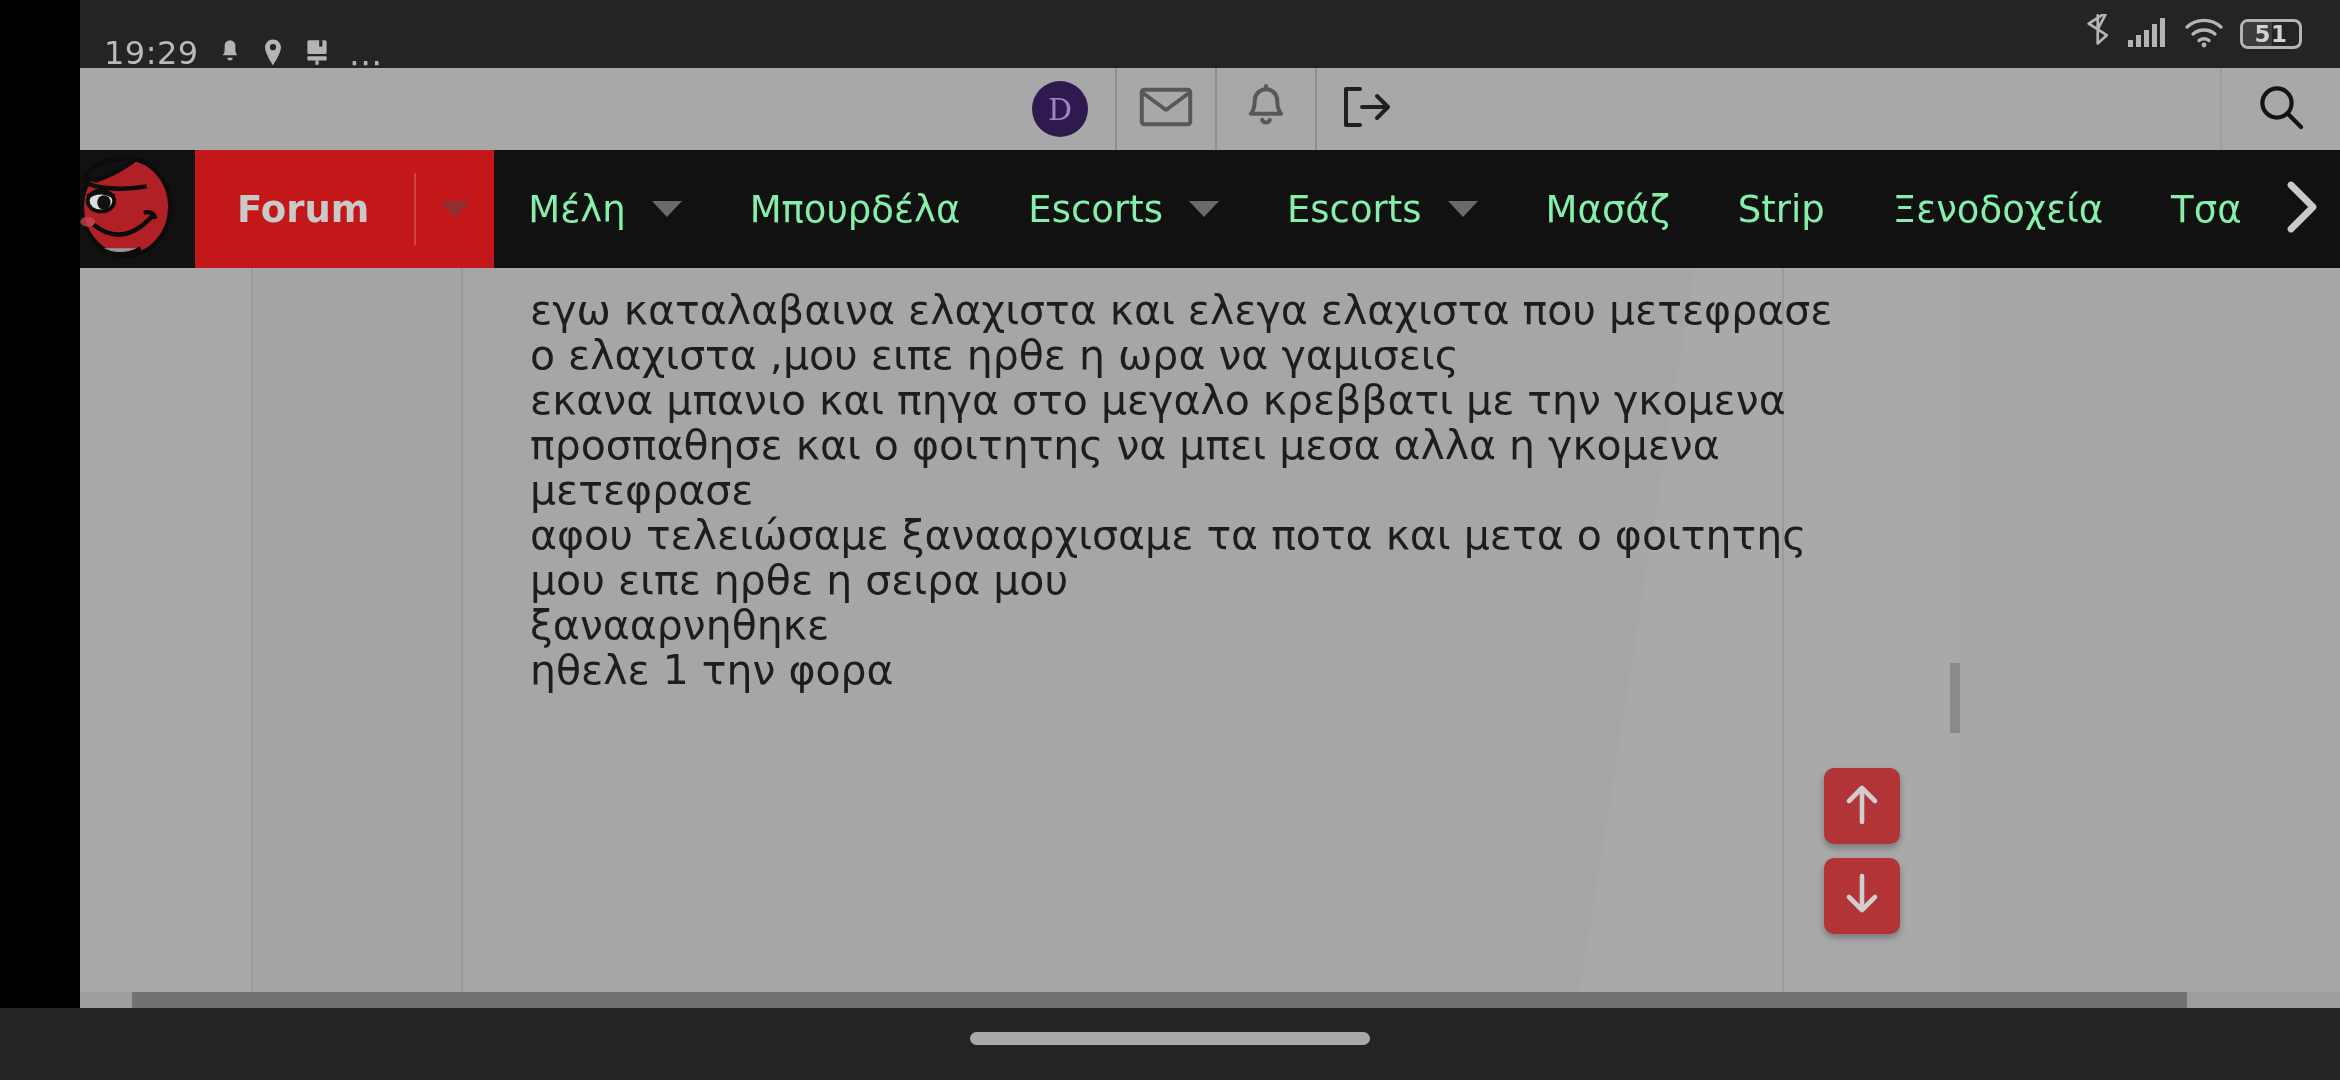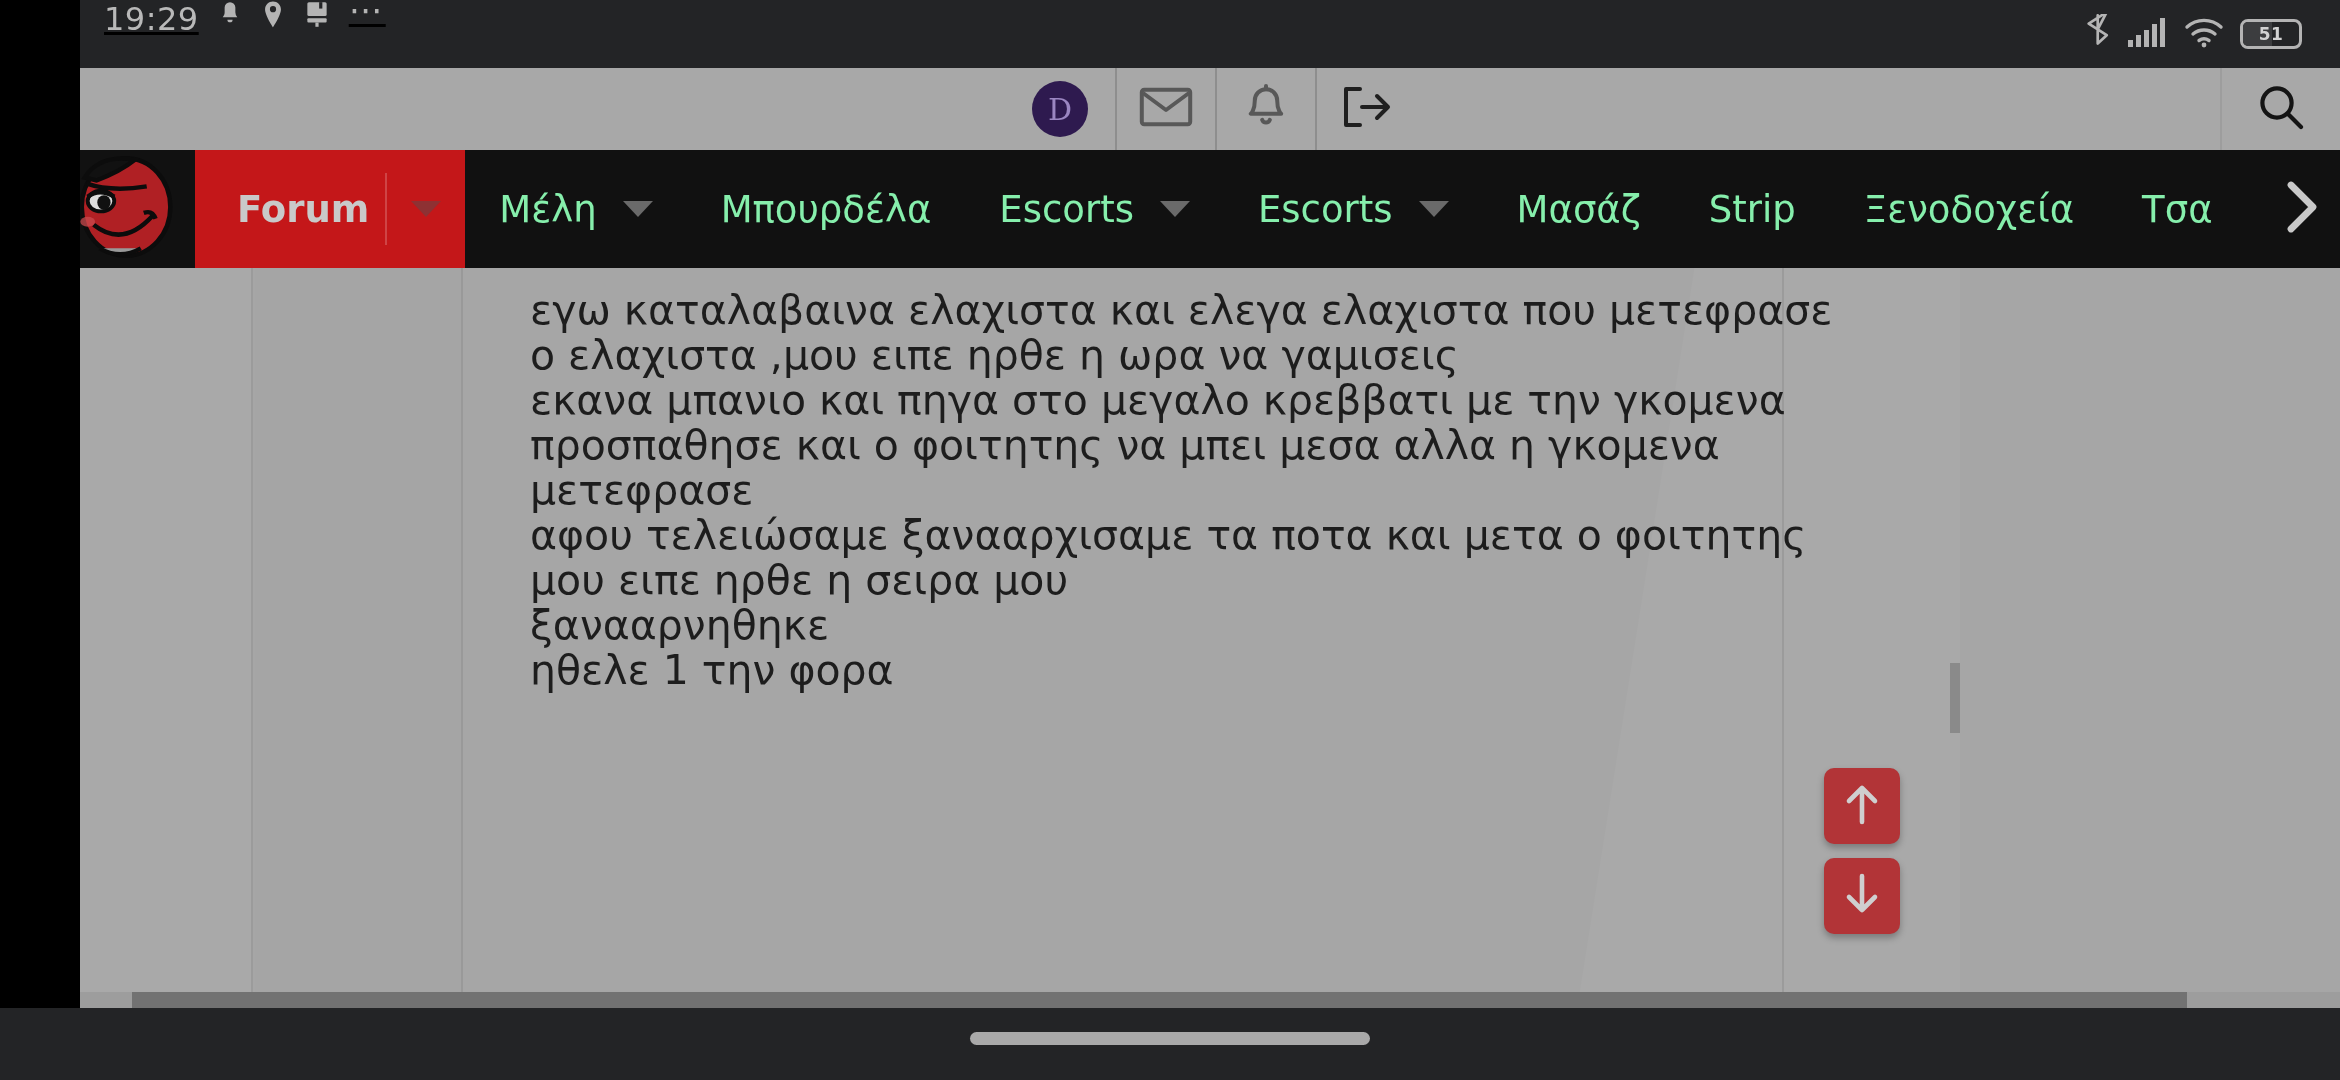--- a/index.html
+++ b/index.html
@@ -21,21 +21,21 @@
     position: absolute; left: 0; top: 0;
     width: 2340px; height: 68px;
     background: #232426;
   }
   .statusbar-left-gutter {
     position: absolute; left: 0; top: 0; width: 80px; height: 68px;
     background: #000;
   }
   .sb-left {
     position: absolute; left: 104px; top: 0; height: 72px;
-    display: flex; align-items: flex-start; gap: 18px; text-decoration: underline;
+    display: flex; align-items: flex-end; gap: 18px;
   }
   .sb-clock {
     color: #b9b9b9; font-size: 32px; letter-spacing: 0.5px;
     font-family: "DejaVu Sans", "Liberation Sans", sans-serif;
   }
   .sb-right {
     position: absolute; right: 38px; top: 0; height: 68px;
     display: flex; align-items: center; gap: 16px;
   }
   .icn { display: block; }
@@ -50,21 +50,21 @@
   }
   .batt::after {
     content: ""; position: absolute; right: -9px; top: 9px;
     width: 5px; height: 12px; background: #b4b4b4; border-radius: 0 3px 3px 0;
   }
   .batt-fill {
     position: absolute; left: 0; top: 0; bottom: 0; width: 52%;
     background: #3c3d3f;
   }
   .batt-num {
-    position: relative; color: #d2d2d2; font-size: 17px; font-weight: 600;
+    position: relative; color: #d2d2d2; font-size: 23px; font-weight: 600;
     letter-spacing: 0.5px;
   }
 
   
   .viewport {
     position: absolute; left: 80px; top: 68px;
     width: 2260px; height: 940px;
     background: #a6a6a6;
     overflow: hidden;
   }
@@ -114,21 +114,21 @@
   .navitem {
     display: flex; align-items: center; gap: 26px;
     padding: 0 34px;
     color: #86efac; font-size: 37px; white-space: nowrap;
     flex: 0 0 auto;
   }
   .navitem.active {
     background: #c41719; color: #c9c9c9; font-weight: bold;
     padding: 0 0 0 42px; gap: 0;
   }
-  .navitem.active .lbl { padding-right: 16px; }
+  .navitem.active .lbl { padding-right: 45px; }
   .navitem.active .sep {
     width: 2px; height: 72px; background: #cf4446; margin-right: 0;
   }
   .navitem.active .caretbox {
     width: 78px; display: flex; align-items: center; justify-content: center;
   }
   .caret {
     width: 0; height: 0;
     border-left: 15px solid transparent;
     border-right: 15px solid transparent;

